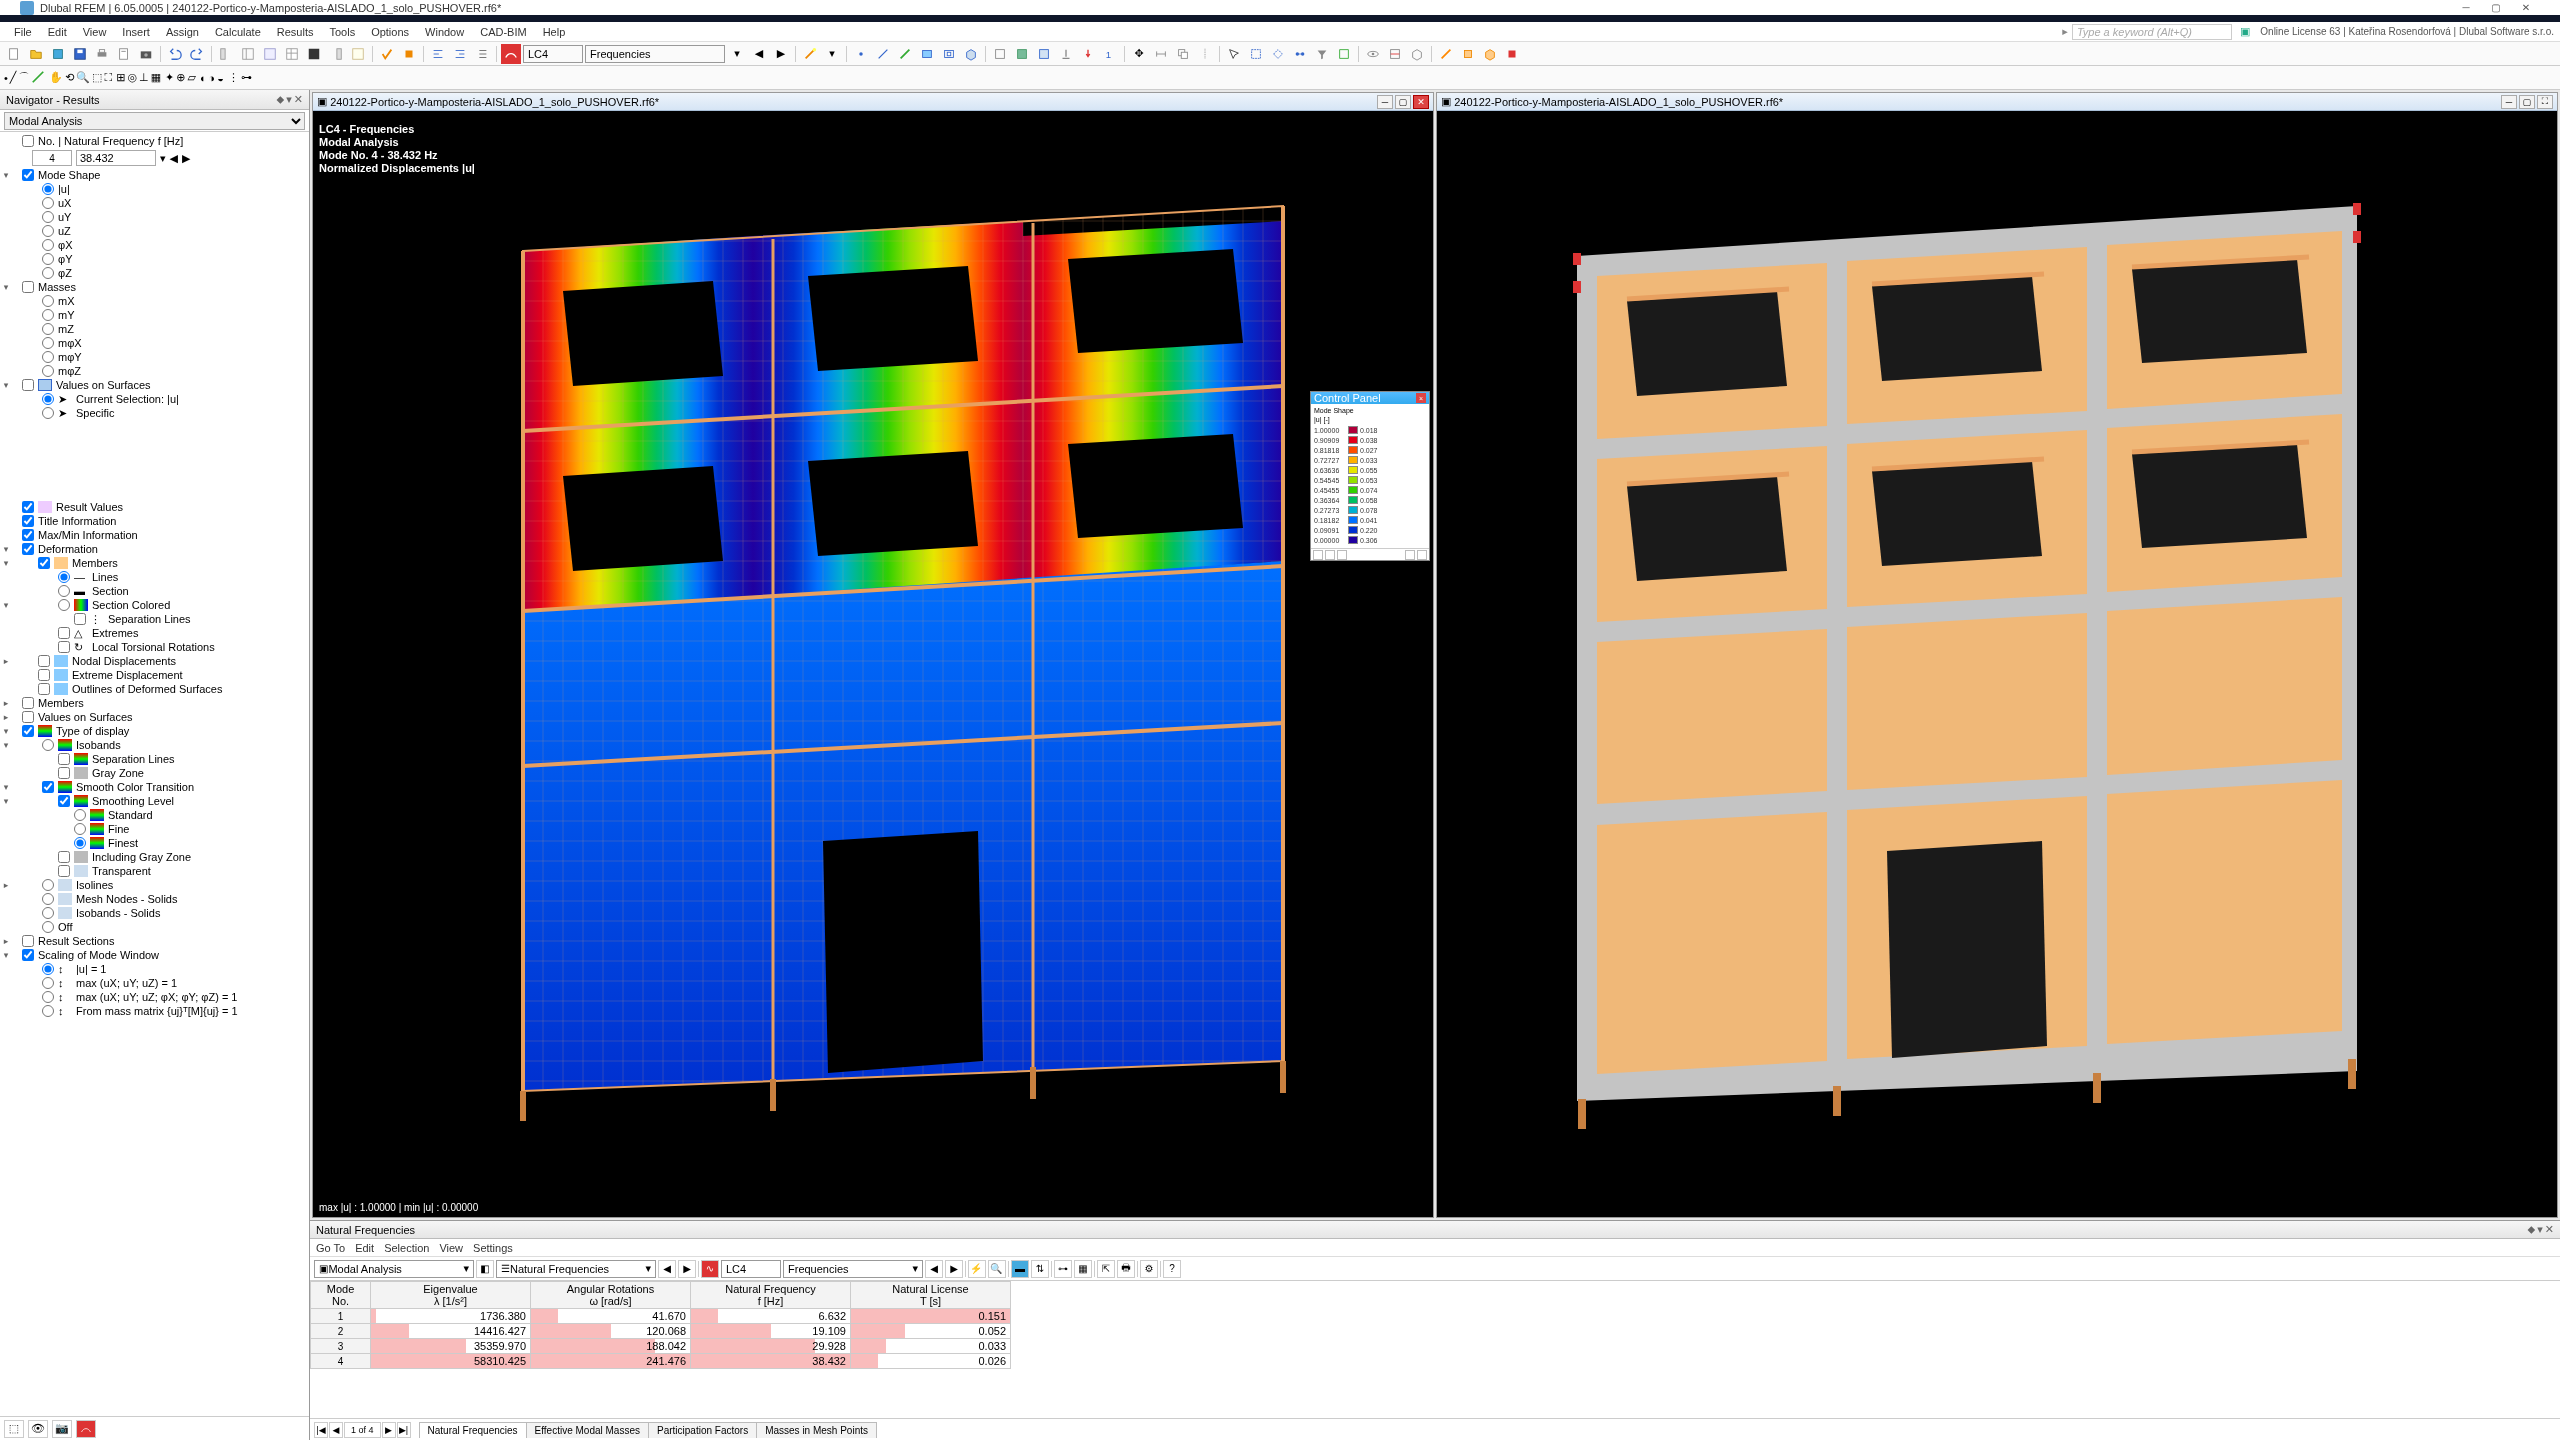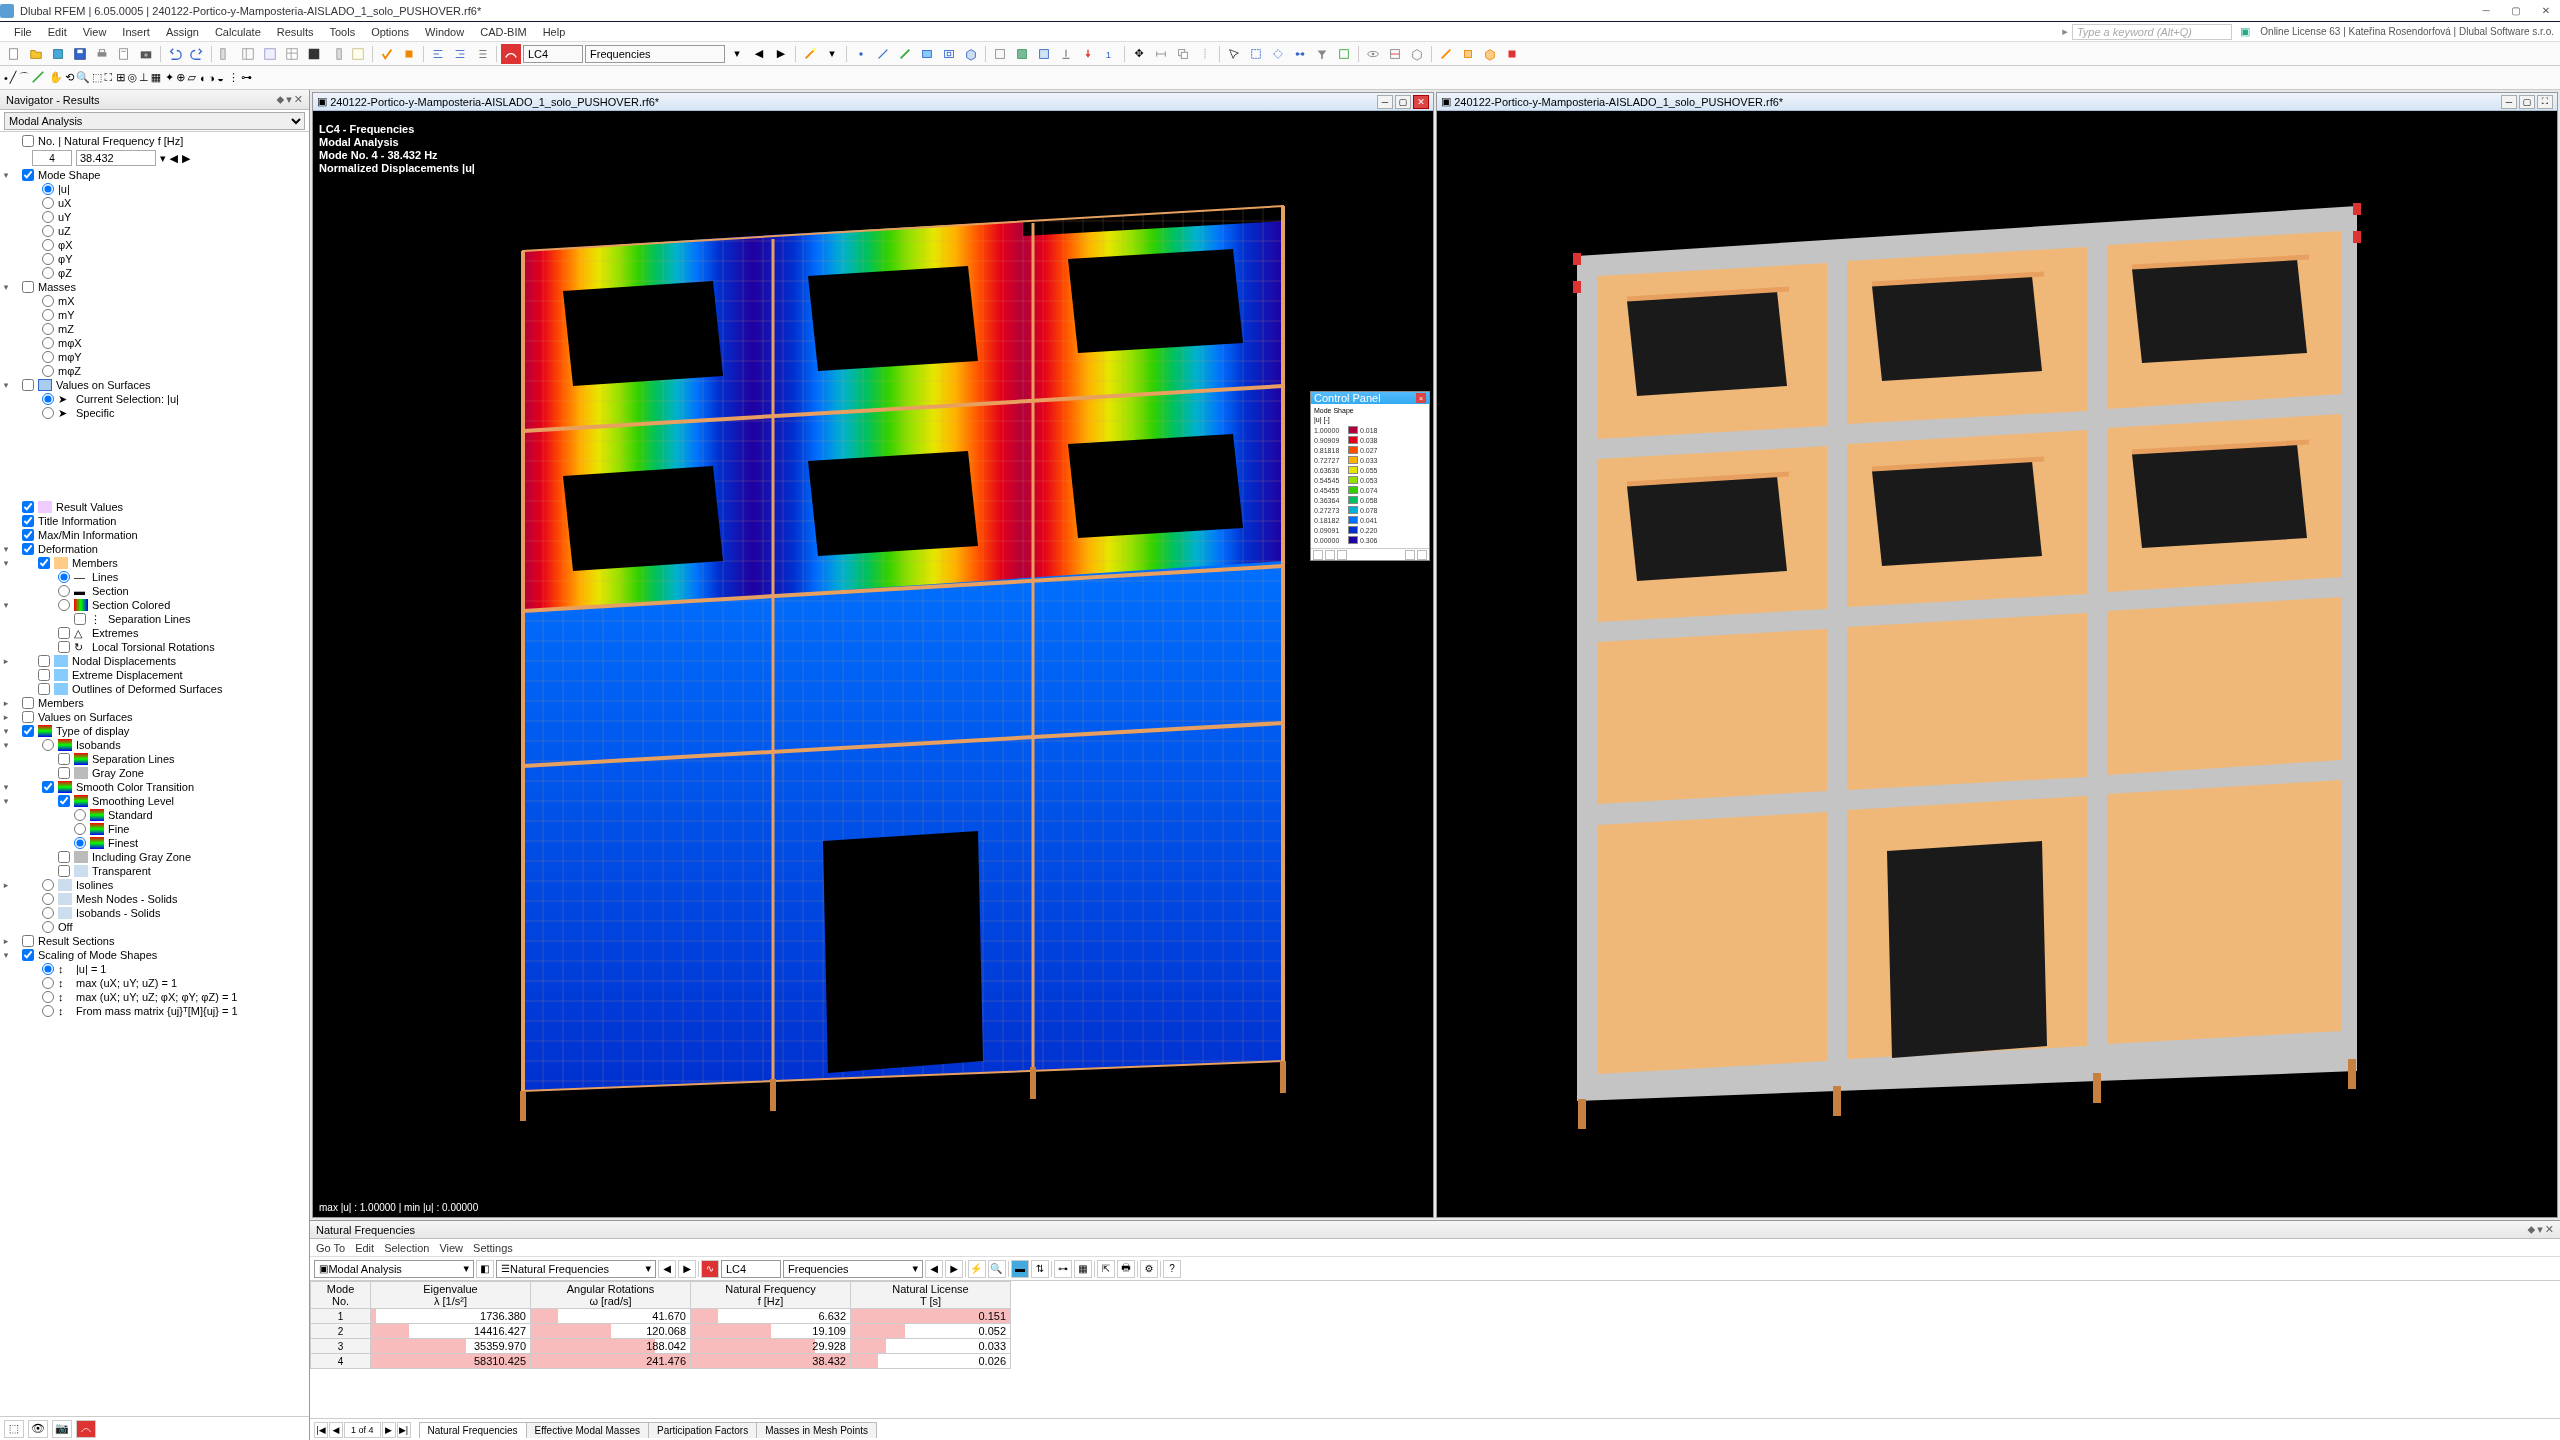--- a/index.html
+++ b/index.html
@@ -1,17 +1,17 @@
 <!DOCTYPE html>
 <html><head>
 <meta charset="utf-8">
 <style>
 * { margin:0; padding:0; box-sizing:border-box; font-family:"Segoe UI",Tahoma,sans-serif; font-size:11px; }
 body { background:#f0f0f0; width:2560px; height:1440px; overflow:hidden; display:flex; flex-direction:column; }
-.titlebar { height:22px; background:#fff; display:flex; align-items:center; padding:0 0; border-bottom:1px solid #0f172a; }
+.titlebar { height:22px; background:#fff; display:flex; align-items:center; padding:0 20px; border-bottom:7px solid #0f172a; }
 .titlebar .app-icon { width:14px; height:14px; background:#5a9fd4; border-radius:2px; margin-right:6px; }
 .titlebar .title { flex:1; font-size:11px; color:#333; }
 .titlebar .win-controls { display:flex; gap:2px; }
 .titlebar .win-controls span { width:28px; height:18px; display:inline-flex; align-items:center; justify-content:center; font-size:10px; color:#555; }
 .titlebar .win-controls span.close { color:#555; }
 .menubar { height:20px; background:#fff; display:flex; align-items:center; padding:0 6px; border-bottom:1px solid #ddd; }
 .menubar .menu-item { padding:2px 8px; color:#333; cursor:default; }
 .menubar .spacer { flex:1; }
 .menubar .search-box { width:160px; height:16px; border:1px solid #ccc; font-size:10px; color:#aaa; padding:0 4px; display:flex; align-items:center; }
 .menubar .license { margin-left:10px; color:#555; font-size:10px; }
@@ -784,21 +784,21 @@
       <div class="tree-node">
           <span class="exp">▸</span>
           <span class="ind" style="width:8px"></span>
           <input type="checkbox" style="">
           <span class="lbl">Result Sections</span>
         </div>
       <div class="tree-node">
           <span class="exp">▾</span>
           <span class="ind" style="width:8px"></span>
           <input type="checkbox" checked="" style="">
-          <span class="lbl">Scaling of Mode Shapes</span>
+          <span class="lbl">Scaling of Mode Window</span>
         </div>
       <div class="tree-node">
           <span class="ind" style="width:40px"></span>
           <input type="radio" checked="" style="">
           <span class="ico">↕</span>
           <span class="lbl">|u| = 1</span>
         </div>
       <div class="tree-node">
           <span class="ind" style="width:40px"></span>
           <input type="radio" style="">

